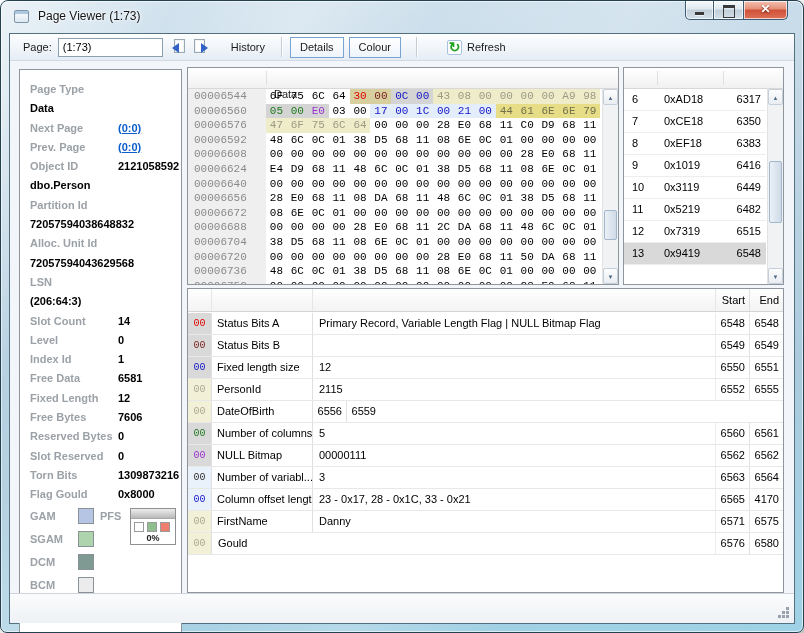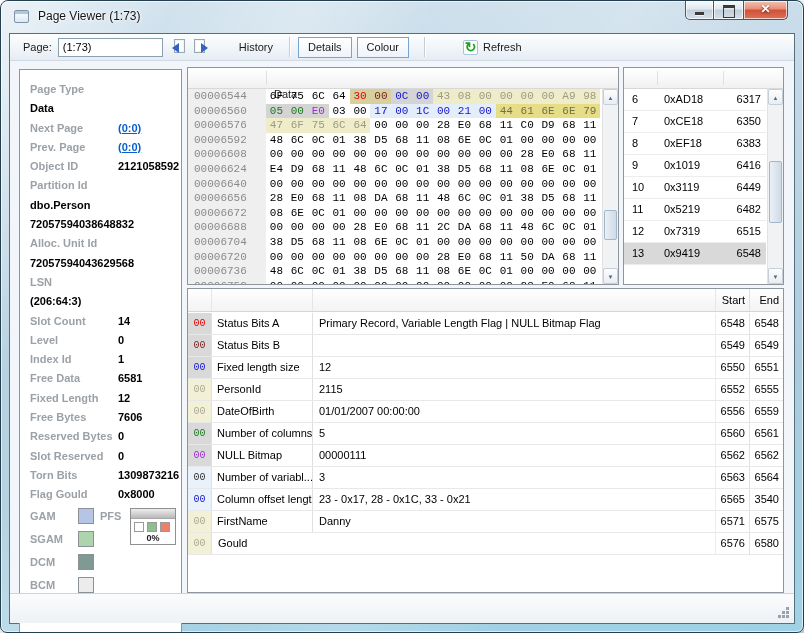--- a/index.html
+++ b/index.html
@@ -39,21 +39,21 @@
     background:linear-gradient(#fdfefe,#eff4f9 60%,#e5ecf4);border-bottom:1px solid #d2dae3;
     font-size:11px;color:#1a1a1a;padding-left:13px;}
   .page-input{width:105px;height:19px;margin-left:6px;border:1px solid #8ba0ae;background:#fff;
     font-family:"Liberation Sans",sans-serif;font-size:11px;padding:1px 4px;}
   .nav-btn{position:relative;width:18px;height:18px;margin-left:8px;display:inline-block;cursor:default;}
   .nav-btn + .nav-btn{margin-left:2px;}
   .nav-btn .pg{position:absolute;left:3px;top:1px;width:11px;height:14px;background:#fff;border:1px solid #9aa8b4;box-shadow:inset 0 0 0 1px #eef3f7;}
   .nav-btn .arr{position:absolute;bottom:3px;width:0;height:0;border-style:solid;}
   .nav-btn .arr.left{left:1px;border-width:5px 7px 5px 0;border-color:transparent #3163c4 transparent transparent;}
   .nav-btn .arr.right{right:1px;border-width:5px 0 5px 7px;border-color:transparent transparent transparent #3163c4;}
-  .tb-btn{padding:3px 6px;margin-left:24px;white-space:nowrap;display:flex;align-items:center;cursor:default;}
+  .tb-btn{padding:3px 6px;margin-left:16px;white-space:nowrap;display:flex;align-items:center;cursor:default;}
   .tsep{width:1px;height:20px;background:#c5cdd6;box-shadow:1px 0 0 #fff;margin:0 8px 0 10px;}
   .toggle-btn{height:21px;padding:3px 9px;margin-right:5px;border:1px solid #79a3d0;
     background:linear-gradient(#ffffff,#eef4fb);display:flex;align-items:center;cursor:default;}
   .refresh-icon{color:#1ea31e;font-weight:bold;font-size:14px;margin-right:5px;line-height:12px;
     width:15px;height:15px;text-align:center;background:#fff;border:1px solid #a9c3de;border-radius:2px;}
   
   .panel{position:absolute;background:#fff;border:1px solid #8e959c;}
   #sidebar{left:9px;top:35px;width:163px;height:575px;font-weight:bold;}
   #hexpanel{left:177px;top:33px;width:432px;height:218px;}
   #slotpanel{left:613px;top:33px;width:161px;height:218px;}
@@ -152,22 +152,22 @@
         </span>
     </div>
 
     <div class="panel" id="sidebar">
       <div id="sb-rows">
           <div class="sb-row"><span class="sb-label">Page Type</span></div>
           <div class="sb-row"><span class="sb-value">Data</span></div>
           <div class="sb-row"><span class="sb-label">Next Page</span><span class="sb-value sb-link">(0:0)</span></div>
           <div class="sb-row"><span class="sb-label">Prev. Page</span><span class="sb-value sb-link">(0:0)</span></div>
           <div class="sb-row"><span class="sb-label">Object ID</span><span class="sb-value">2121058592</span></div>
+          <div class="sb-row"><span class="sb-value">dbo.Person</span></div>
           <div class="sb-row"><span class="sb-label">Partition Id</span></div>
-          <div class="sb-row"><span class="sb-value">dbo.Person</span></div>
           <div class="sb-row"><span class="sb-value">72057594038648832</span></div>
           <div class="sb-row"><span class="sb-label">Alloc. Unit Id</span></div>
           <div class="sb-row"><span class="sb-value">72057594043629568</span></div>
           <div class="sb-row"><span class="sb-label">LSN</span></div>
           <div class="sb-row"><span class="sb-value">(206:64:3)</span></div>
           <div class="sb-row"><span class="sb-label">Slot Count</span><span class="sb-value">14</span></div>
           <div class="sb-row"><span class="sb-label">Level</span><span class="sb-value">0</span></div>
           <div class="sb-row"><span class="sb-label">Index Id</span><span class="sb-value">1</span></div>
           <div class="sb-row"><span class="sb-label">Free Data</span><span class="sb-value">6581</span></div>
           <div class="sb-row"><span class="sb-label">Fixed Length</span><span class="sb-value">12</span></div>
@@ -323,21 +323,20 @@
           <div class="dt-row">
             <span class="dt-mk" style="color: rgb(170, 169, 146); background: rgb(243, 240, 216);">00</span>
             <span class="dt-name">PersonId</span>
             <span class="dt-val">2115</span>
             <span class="dt-start">6552</span>
             <span class="dt-end">6555</span>
           </div>
           <div class="dt-row">
             <span class="dt-mk" style="color: rgb(170, 169, 146); background: rgb(243, 240, 216);">00</span>
             <span class="dt-name">DateOfBirth</span>
-            <span class="dt-val">01/01/2007 00:00:00</span>
             <span class="dt-start">6556</span>
             <span class="dt-end">6559</span>
           </div>
           <div class="dt-row">
             <span class="dt-mk" style="color: rgb(30, 122, 30); background: rgb(217, 217, 217);">00</span>
             <span class="dt-name">Number of columns</span>
             <span class="dt-val">5</span>
             <span class="dt-start">6560</span>
             <span class="dt-end">6561</span>
           </div>
@@ -353,21 +352,21 @@
             <span class="dt-name">Number of variabl...</span>
             <span class="dt-val">3</span>
             <span class="dt-start">6563</span>
             <span class="dt-end">6564</span>
           </div>
           <div class="dt-row">
             <span class="dt-mk" style="color: rgb(20, 20, 200); background: rgb(233, 242, 251);">00</span>
             <span class="dt-name">Column offset length</span>
             <span class="dt-val">23 - 0x17, 28 - 0x1C, 33 - 0x21</span>
             <span class="dt-start">6565</span>
-            <span class="dt-end">3540</span>
+            <span class="dt-end">4170</span>
           </div>
           <div class="dt-row">
             <span class="dt-mk" style="color: rgb(170, 169, 146); background: rgb(243, 240, 216);">00</span>
             <span class="dt-name">FirstName</span>
             <span class="dt-val">Danny</span>
             <span class="dt-start">6571</span>
             <span class="dt-end">6575</span>
           </div>
           <div class="dt-row">
             <span class="dt-mk" style="color: rgb(170, 169, 146); background: rgb(243, 240, 216);">00</span>

